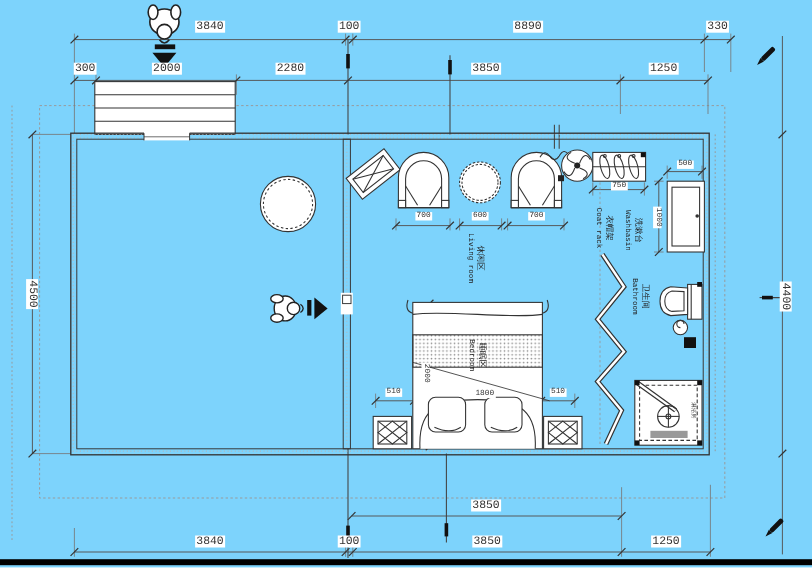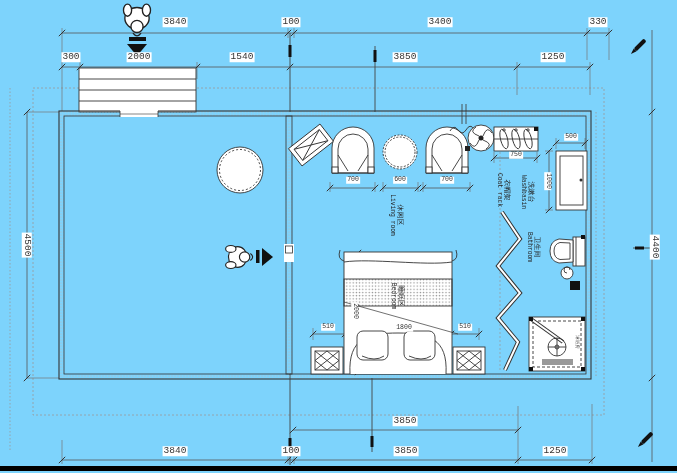--- a/index.html
+++ b/index.html
@@ -305,26 +305,26 @@
     <use href="#person" transform="translate(240,257) scale(1.15)"></use>
     <rect x="256" y="250" width="3.5" height="13" fill="#111" stroke="none"></rect>
     <polygon points="262,248 262,266 273,257" fill="#111" stroke="none"></polygon>
     <use href="#pen" transform="translate(638,47) rotate(45)"></use>
     <use href="#pen" transform="translate(645,440) rotate(45)"></use>
   </g>
 </svg>
 
 <span class="dim" style="left:175px;top:22px">3840</span>
 <span class="dim" style="left:291px;top:22px">100</span>
-<span class="dim" style="left:440px;top:22px">3400</span>
+<span class="dim" style="left:440px;top:22px">8890</span>
 <span class="dim" style="left:598px;top:22px">330</span>
 
 <span class="dim" style="left:71px;top:57px">300</span>
 <span class="dim" style="left:139px;top:57px">2000</span>
-<span class="dim" style="left:242px;top:57px">1540</span>
+<span class="dim" style="left:242px;top:57px">2280</span>
 <span class="dim" style="left:405px;top:57px">3850</span>
 <span class="dim" style="left:553px;top:57px">1250</span>
 
 <span class="dim vert" style="left:27px;top:245px">4500</span>
 <span class="dim vert" style="left:655px;top:247px">4400</span>
 
 <span class="dim sm" style="left:353px;top:180px">700</span>
 <span class="dim sm" style="left:400px;top:180px">600</span>
 <span class="dim sm" style="left:447px;top:180px">700</span>
 

